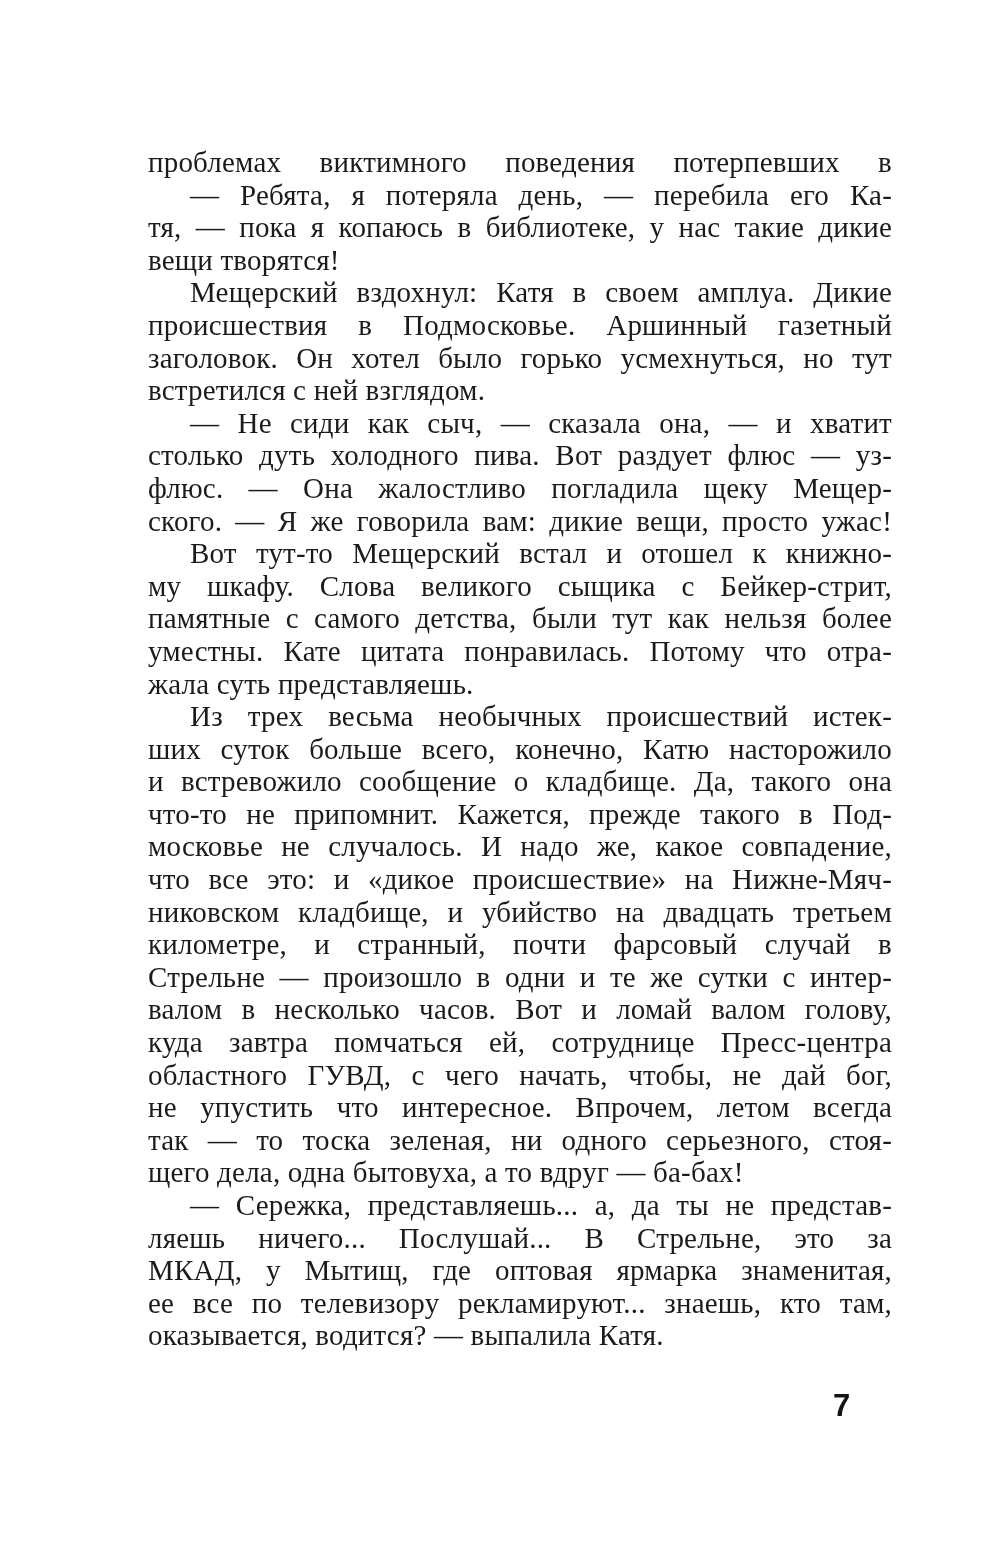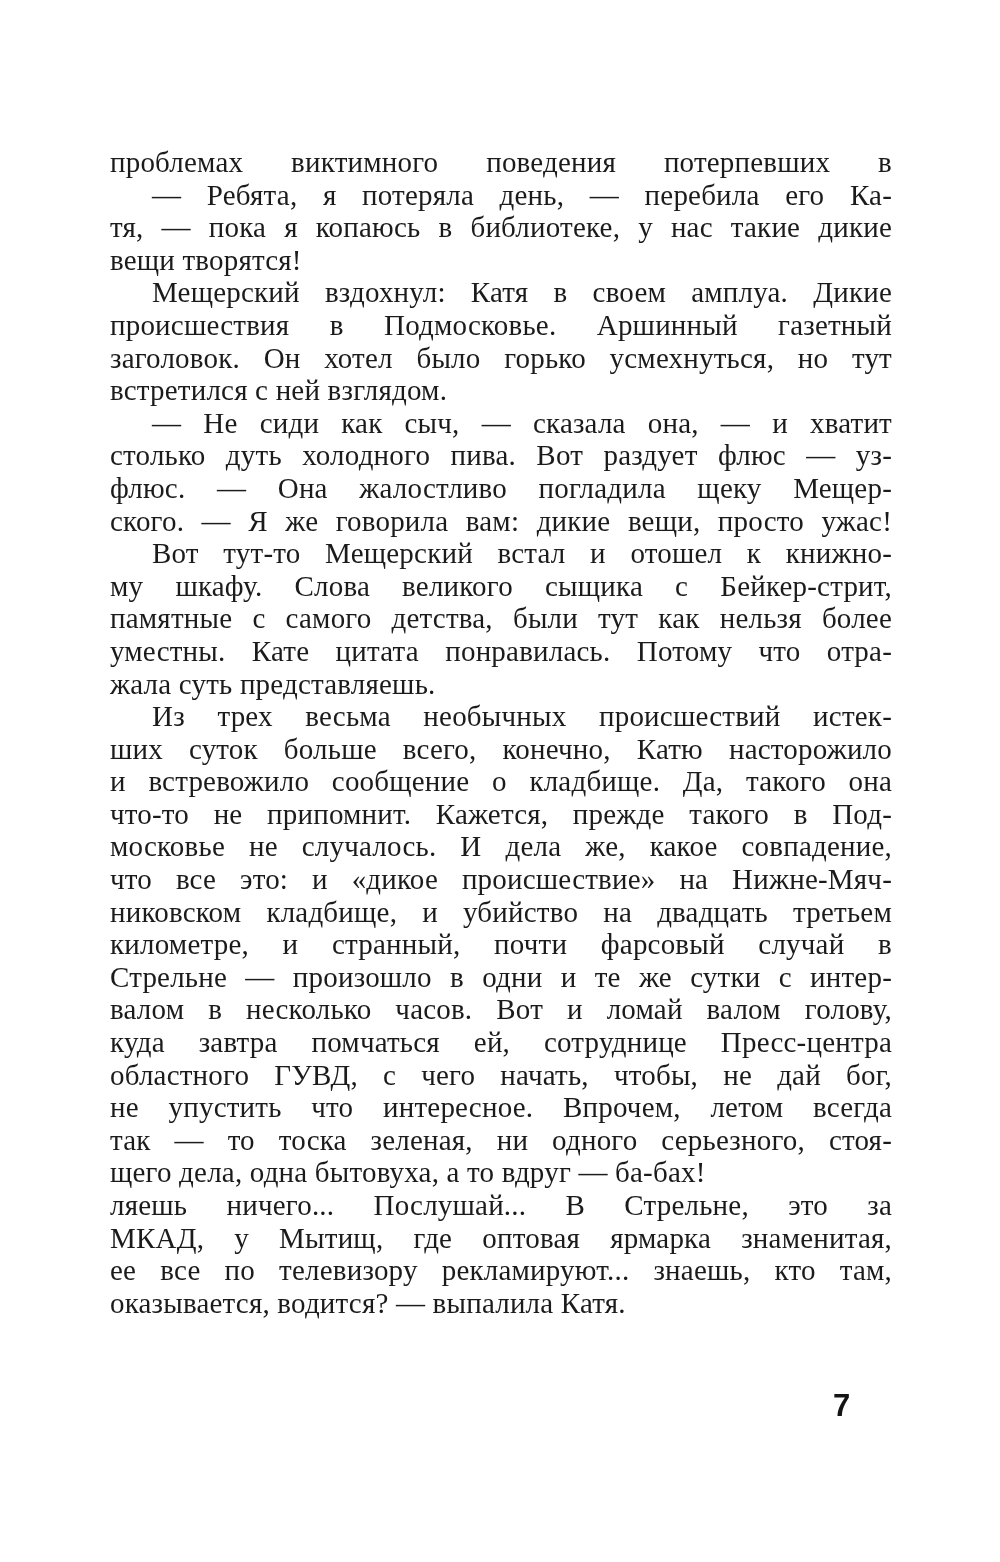--- a/index.html
+++ b/index.html
@@ -29,20 +29,21 @@
   }
   .line {
     font-family: "Liberation Serif", "DejaVu Serif", serif;
     font-size: 29px;
     line-height: 32.6px;
     height: 32.6px;
     color: #1b1b1b;
     letter-spacing: 0.2px;
     text-align: left;
     white-space: nowrap;
+    margin-left: 38px;
   }
   .line.j {
     white-space: normal;
     text-align: justify;
     text-align-last: justify;
   }
   .line.in {
     padding-left: 42px;
   }
   .page-number {
@@ -76,30 +77,31 @@
       <div class="line j">ского. — Я же говорила вам: дикие вещи, просто ужас!</div>
       <div class="line j in">Вот тут-то Мещерский встал и отошел к книжно-</div>
       <div class="line j">му шкафу. Слова великого сыщика с Бейкер-стрит,</div>
       <div class="line j">памятные с самого детства, были тут как нельзя более</div>
       <div class="line j">уместны. Кате цитата понравилась. Потому что отра-</div>
       <div class="line">жала суть представляешь.</div>
       <div class="line j in">Из трех весьма необычных происшествий истек-</div>
       <div class="line j">ших суток больше всего, конечно, Катю насторожило</div>
       <div class="line j">и встревожило сообщение о кладбище. Да, такого она</div>
       <div class="line j">что-то не припомнит. Кажется, прежде такого в Под-</div>
-      <div class="line j">московье не случалось. И дела же, какое совпадение,</div>
+      <div class="line j">московье не случалось. И надо же, какое совпадение,</div>
       <div class="line j">что все это: и «дикое происшествие» на Нижне-Мяч-</div>
       <div class="line j">никовском кладбище, и убийство на двадцать третьем</div>
       <div class="line j">километре, и странный, почти фарсовый случай в</div>
       <div class="line j">Стрельне — произошло в одни и те же сутки с интер-</div>
       <div class="line j">валом в несколько часов. Вот и ломай валом голову,</div>
       <div class="line j">куда завтра помчаться ей, сотруднице Пресс-центра</div>
       <div class="line j">областного ГУВД, с чего начать, чтобы, не дай бог,</div>
       <div class="line j">не упустить что интересное. Впрочем, летом всегда</div>
       <div class="line j">так — то тоска зеленая, ни одного серьезного, стоя-</div>
       <div class="line">щего дела, одна бытовуха, а то вдруг — ба-бах!</div>
+      <div class="line j in">— Сережка, представляешь... а, да ты не представ-</div>
       <div class="line j">ляешь ничего... Послушай... В Стрельне, это за</div>
       <div class="line j">МКАД, у Мытищ, где оптовая ярмарка знаменитая,</div>
       <div class="line j">ее все по телевизору рекламируют... знаешь, кто там,</div>
       <div class="line">оказывается, водится? — выпалила Катя.</div>
     </div>
   <div class="page-number">7</div>
 </div>
 
 </body></html>

